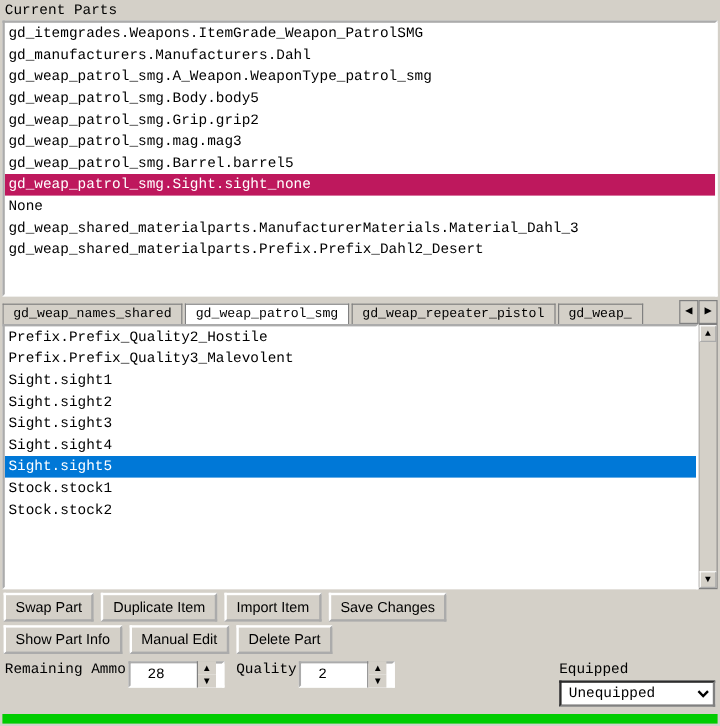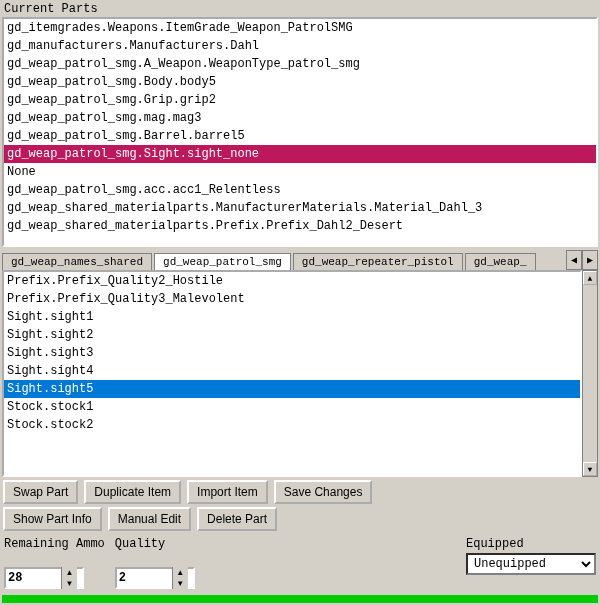--- a/index.html
+++ b/index.html
@@ -113,45 +113,44 @@
     }
     .bottom-row {
       display: flex;
       gap: 10px;
       margin-top: 4px;
       padding: 2px 2px;
       align-items: flex-start;
     }
     .field-group {
       display: flex;
-      flex-direction: column;
-      gap: 16px;
+      flex-direction: row;
+      gap: 2px;
     }
     .field-label {
       font-size: 12px;
       color: #000;
     }
     .spinner-wrapper {
       display: flex;
       align-items: center;
       border: 2px inset #fff;
       background: #fff;
       width: 80px;
       height: 22px;
     }
     .spinner-input {
       border: none;
       outline: none;
       background: #fff;
       font-size: 12px;
       font-family: 'Courier New', monospace;
       width: 55px;
-      padding: 0 2px;
+      padding: 0 14px;
       height: 100%;
-      font-weight: bold;
     }
     .spinner-btns {
       display: flex;
       flex-direction: column;
       width: 16px;
       height: 22px;
       border-left: 1px solid #808080;
     }
     .spin-btn {
       flex: 1;
@@ -223,21 +222,20 @@
   <div class="current-parts-list" id="current-parts-list">
   <div class="list-item">gd_itemgrades.Weapons.ItemGrade_Weapon_PatrolSMG</div>
       <div class="list-item">gd_manufacturers.Manufacturers.Dahl</div>
       <div class="list-item">gd_weap_patrol_smg.A_Weapon.WeaponType_patrol_smg</div>
       <div class="list-item">gd_weap_patrol_smg.Body.body5</div>
       <div class="list-item">gd_weap_patrol_smg.Grip.grip2</div>
       <div class="list-item">gd_weap_patrol_smg.mag.mag3</div>
       <div class="list-item">gd_weap_patrol_smg.Barrel.barrel5</div>
       <div class="list-item selected">gd_weap_patrol_smg.Sight.sight_none</div>
       <div class="list-item">None</div>
-      <div class="list-item">gd_weap_patrol_smg.acc.acc1_Relentless</div>
       <div class="list-item">gd_weap_shared_materialparts.ManufacturerMaterials.Material_Dahl_3</div>
       <div class="list-item">gd_weap_shared_materialparts.Prefix.Prefix_Dahl2_Desert</div>
     </div>
 
   <div class="tabs-container">
     <div class="tab-row-wrapper">
       <div class="tab-scroll-area" id="tab-bar">
       <div class="tab">gd_weap_names_shared</div>
           <div class="tab active">gd_weap_patrol_smg</div>
           <div class="tab">gd_weap_repeater_pistol</div>

